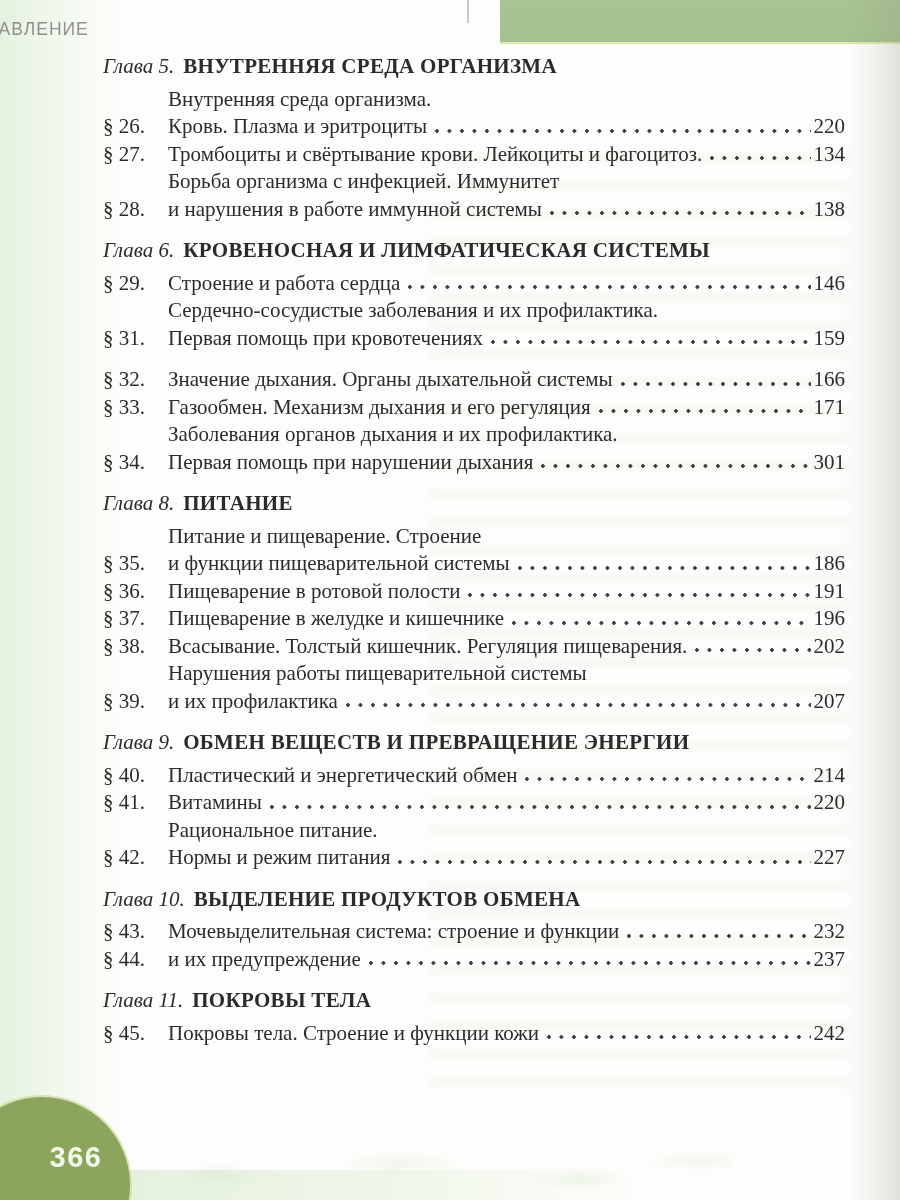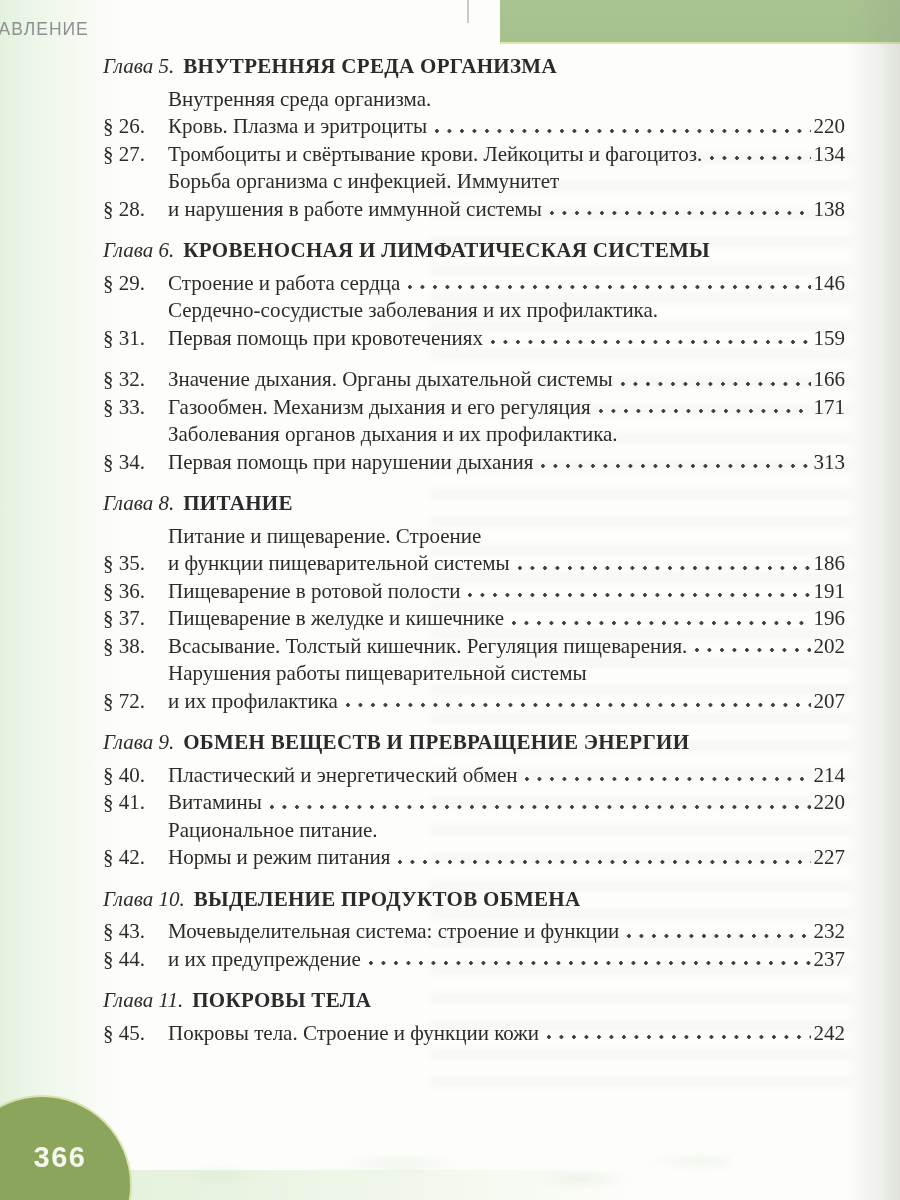--- a/index.html
+++ b/index.html
@@ -75,21 +75,21 @@
     background-image:radial-gradient(circle at 3px 4px, #3f3f3f 1.6px, transparent 2px);
     background-size:12.5px 8px;background-repeat:repeat-x;background-position:left bottom;
   }
   .entry-page{flex:0 0 auto;text-align:right;}
   
   .badge-circle{
     position:absolute;left:-46px;top:1097px;width:176px;height:176px;border-radius:50%;
     background:var(--badge);box-shadow:0 0 0 2px rgba(198,211,126,.55);
   }
   .badge-num{
-    position:absolute;left:20px;top:1141px;width:80px;text-align:center;
+    position:absolute;left:36px;top:1141px;width:80px;text-align:center;
     font-family:"Liberation Sans","DejaVu Sans",sans-serif;
     font-size:29px;font-weight:700;color:var(--badge-text);letter-spacing:1.5px;
   }
 </style>
 </head>
 <body>
 
 <div class="left-edge"></div>
 <div class="ghost-bleed"></div>
 <div class="accent-bar"></div>
@@ -180,21 +180,21 @@
           </div>
         </div>
       </div>
       <div class="entry">
         <span class="entry-num">§ 34.</span>
         <div class="entry-body">
           <div class="entry-line">Заболевания органов дыхания и их профилактика.</div>
           <div class="entry-line-last">
             <span>Первая помощь при нарушении дыхания</span>
             <span class="leader"></span>
-            <span class="entry-page">313</span>
+            <span class="entry-page">301</span>
           </div>
         </div>
       </div>
     </div>
     <div class="chapter-block">
       <div class="chapter-heading"><span class="chapter-label">Глава 8.</span><span class="chapter-title">ПИТАНИЕ</span></div>
       <div class="entry">
         <span class="entry-num">§ 35.</span>
         <div class="entry-body">
           <div class="entry-line">Питание и пищеварение. Строение</div>
@@ -229,21 +229,21 @@
         <span class="entry-num">§ 38.</span>
         <div class="entry-body">
           <div class="entry-line-last">
             <span>Всасывание. Толстый кишечник. Регуляция пищеварения.</span>
             <span class="leader"></span>
             <span class="entry-page">202</span>
           </div>
         </div>
       </div>
       <div class="entry">
-        <span class="entry-num">§ 72.</span>
+        <span class="entry-num">§ 39.</span>
         <div class="entry-body">
           <div class="entry-line">Нарушения работы пищеварительной системы</div>
           <div class="entry-line-last">
             <span>и их профилактика</span>
             <span class="leader"></span>
             <span class="entry-page">207</span>
           </div>
         </div>
       </div>
     </div>

